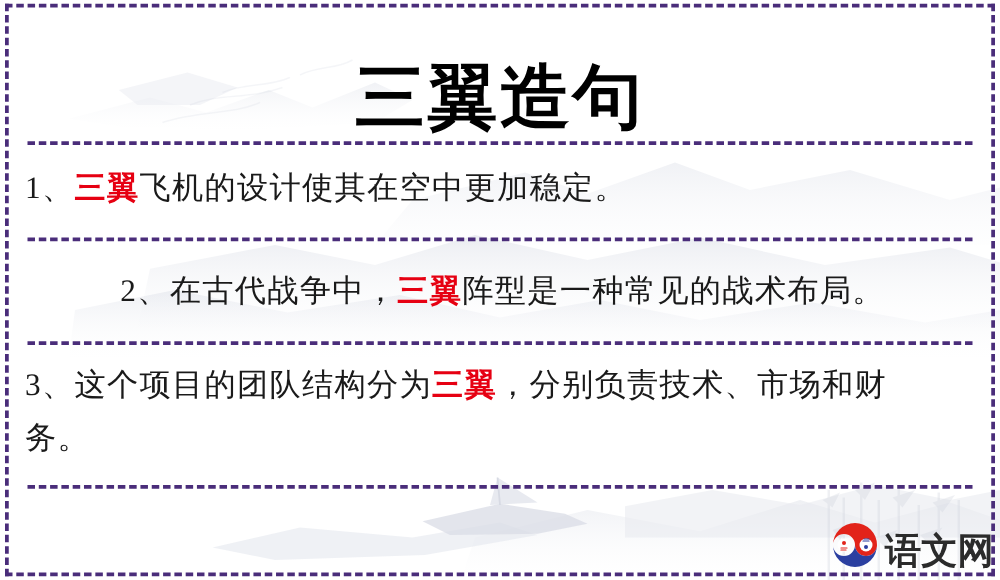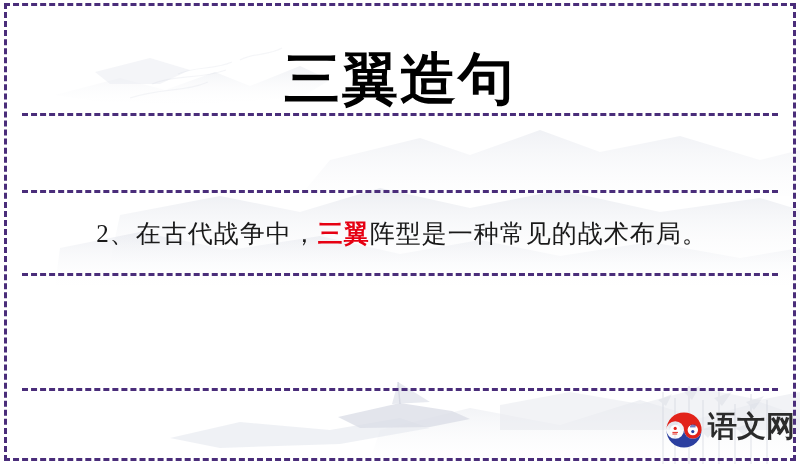--- a/index.html
+++ b/index.html
@@ -105,21 +105,21 @@
   }
 
   
   #logo {
     position: absolute;
     left: 664px;
     top: 410px;
     width: 125px;
     height: 46px;
     display: flex;
-    align-items: flex-start;
+    align-items: flex-end;
     z-index: 4;
   }
   #logo-mark {
     width: 40px;
     height: 40px;
     flex: 0 0 40px;
   }
   #logo-text {
     margin-left: 4px;
     font-family: "DejaVu Serif", "Liberation Serif", serif;
@@ -194,29 +194,35 @@
   </svg>
 
   <div id="outer-border"></div>
 
   <div id="content">
 
     <div id="title">三翼造句</div>
 
     <div class="separator" id="sep-1"></div>
 
+    <div class="sentence" id="sentence-1">
+      <span>1、</span><span class="hl">三翼</span><span>飞机的设计使其在空中更加稳定。</span>
+    </div>
 
     <div class="separator" id="sep-2"></div>
 
     <div class="sentence" id="sentence-2">
       <span>2、</span><span>在古代战争中，</span><span class="hl">三翼</span><span>阵型是一种常见的战术布局。</span>
     </div>
 
     <div class="separator" id="sep-3"></div>
 
+    <div class="sentence" id="sentence-3">
+      <span>3、</span><span>这个项目的团队结构分为</span><span class="hl">三翼</span><span>，分别负责技术、市场和财务。</span>
+    </div>
 
     <div class="separator" id="sep-4"></div>
 
     <div id="logo">
       <svg id="logo-mark" viewBox="0 0 100 100" xmlns="http://www.w3.org/2000/svg">
 
         <path d="M50 6 A44 44 0 0 0 6 50 A22 22 0 0 1 50 50 A22 22 0 0 0 94 50 A44 44 0 0 0 50 6 Z" fill="#E2231A"></path>
 
         <path d="M50 94 A44 44 0 0 0 94 50 A22 22 0 0 1 50 50 A22 22 0 0 1 6 50 A44 44 0 0 0 50 94 Z" fill="#2B3FA0"></path>
 

